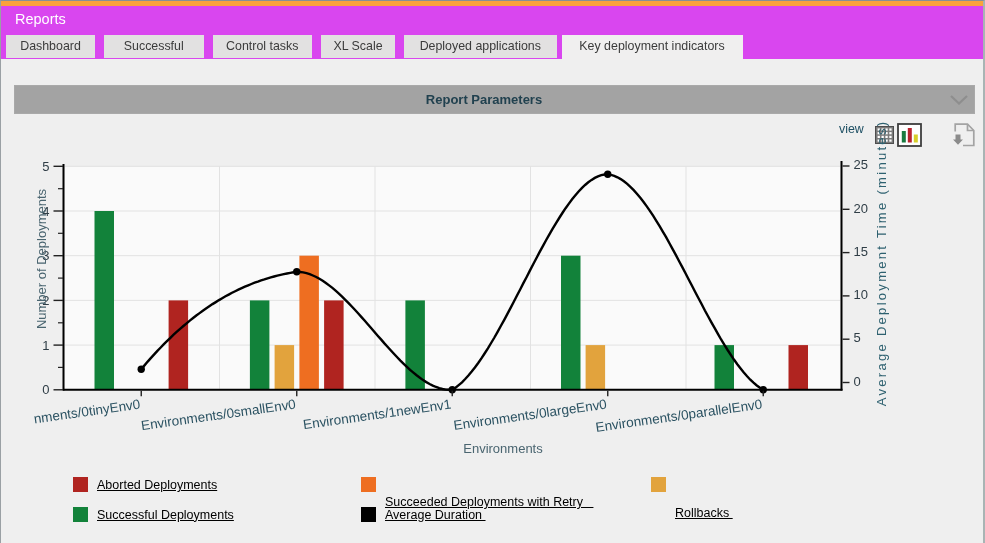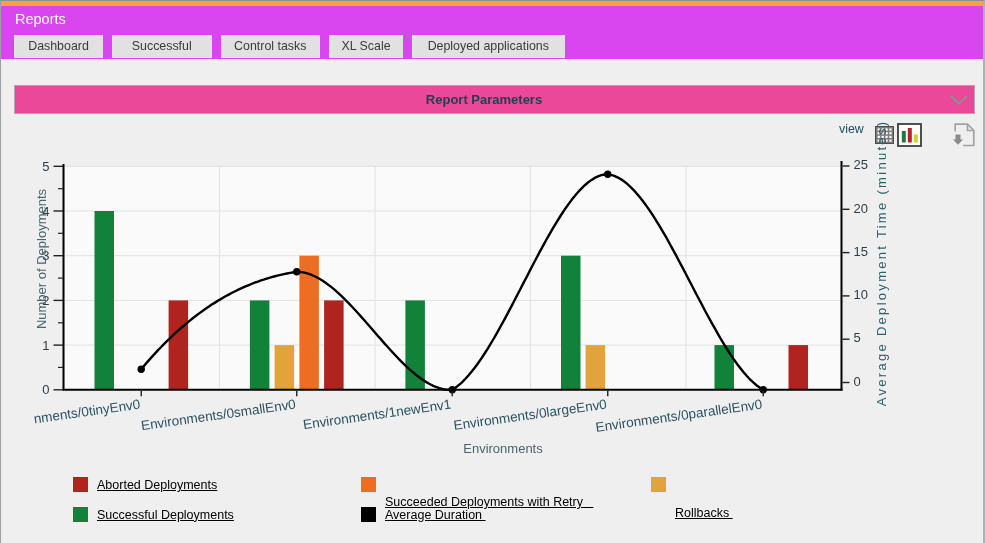--- a/index.html
+++ b/index.html
@@ -1,24 +1,24 @@
 <!DOCTYPE html>
 <html><head>
 <meta charset="utf-8">
 <style>
 * { margin:0; padding:0; box-sizing:border-box; }
 html,body { width:985px; height:543px; overflow:hidden; font-family:"Liberation Sans", sans-serif; }
 body { background:#efefef; position:relative; border-left:1px solid #9aa0a4; border-right:2px solid #a9b4b4; border-top:1px solid #8a8f93; }
 .topbar { position:absolute; left:0; top:0; width:100%; height:5px; background:#fba23c; }
 .header { position:absolute; left:0; top:5px; width:100%; height:52.5px; background:#d946ef; }
 .header .title { position:absolute; left:14px; top:5px; color:#fff; font-size:14.5px; }
-.tabs { position:absolute; left:13px; top:33.5px; display:flex; gap:9px; }
+.tabs { position:absolute; left:5px; top:33.5px; display:flex; gap:9px; }
 .tab { height:23px; line-height:23px; background:#e2e1e1; color:#3b3b3b; font-size:12.4px; text-align:center; }
 .tab.active { background:#f0efef; height:25px; margin-left:-4px; }
-.panel { position:absolute; left:13px; top:84px; width:960.5px; height:29px; background:#ec4899; border:1px solid #a9a9a9; }
+.panel { position:absolute; left:13px; top:84px; width:960.5px; height:29px; background:#a3a3a3; border:1px solid #a9a9a9; }
 .panel .ptitle { position:absolute; left:0; top:0; width:938px; text-align:center; line-height:28px; font-size:13px; font-weight:bold; color:#21414f; }
 .viewtxt { position:absolute; left:838px; top:121px; font-size:12.4px; color:#1d4f63; }
 .legend { position:absolute; left:0; top:0; z-index:6; }
 .litem { position:absolute; white-space:nowrap; font-size:12.5px; color:#000000; text-decoration:underline; }
 .lsq { position:absolute; width:15px; height:15px; }
 .axnum { font-size:13px; fill:#2f3d46; font-family:"Liberation Sans", sans-serif; }
 .xcat { font-size:13.5px; fill:#2b5262; font-family:"Liberation Sans", sans-serif; }
 .axtitle { font-size:13px; fill:#4a6570; font-family:"Liberation Sans", sans-serif; }
 .axtitle2 { font-size:13px; fill:#2e6170; letter-spacing:2.3px; font-family:"Liberation Sans", sans-serif; }
 </style>
@@ -27,20 +27,21 @@
 <div class="topbar"></div>
 <div class="header">
   <div class="title">Reports</div>
 </div>
 <div class="tabs">
   <div class="tab" style="width:89px">Dashboard</div>
   <div class="tab" style="width:99.5px">Successful</div>
   <div class="tab" style="width:99.5px">Control tasks</div>
   <div class="tab" style="width:74px">XL Scale</div>
   <div class="tab" style="width:152.5px">Deployed applications</div>
+  <div class="tab active" style="width:181px">Key deployment indicators</div>
 </div>
 <div class="panel">
   <div class="ptitle">Report Parameters</div>
   <svg width="18" height="10" viewBox="0 0 18 10" style="position:absolute;right:6px;top:9px">
     <path d="M1 1 L9 8.5 L17 1" fill="none" stroke="#8e8e8e" stroke-width="2.2"></path>
   </svg>
 </div>
 <div class="viewtxt">view</div>
 <svg width="19" height="18" viewBox="0 0 19 18" style="position:absolute;left:874px;top:125px;z-index:4">
   <rect x="0.5" y="0.5" width="18" height="17" fill="#7b7b7b" stroke="#4d4d4d"></rect>

